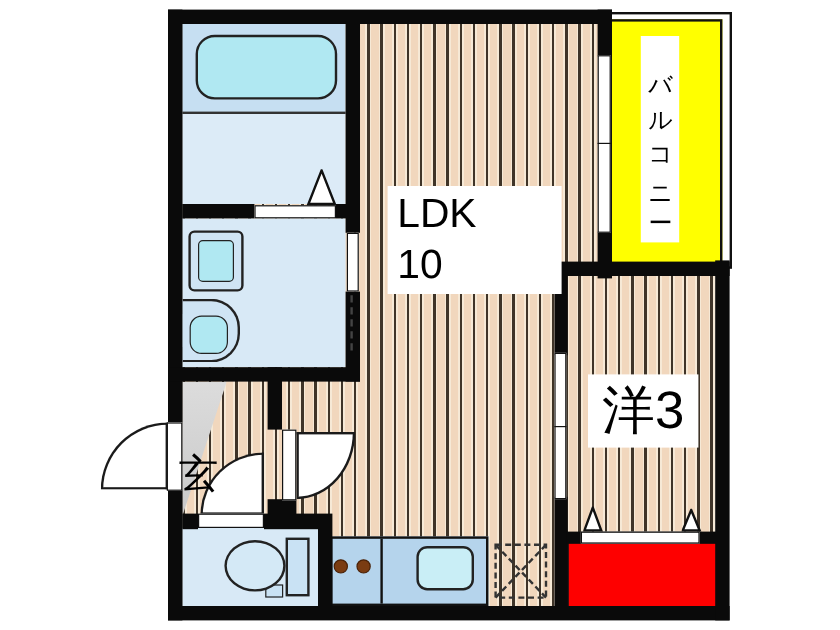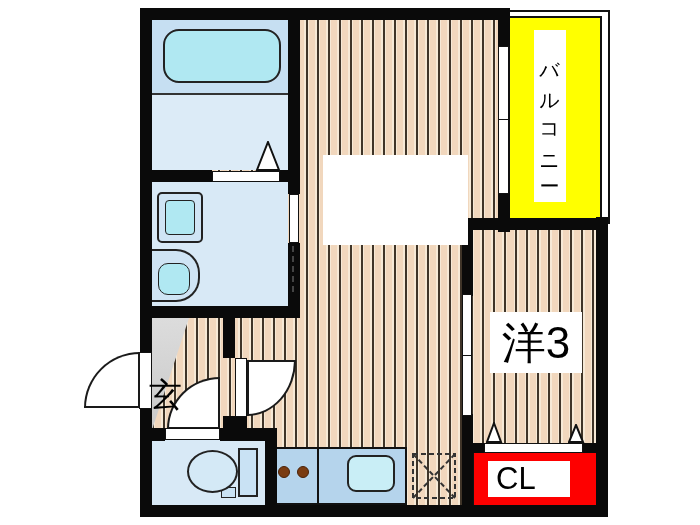--- a/index.html
+++ b/index.html
@@ -54,23 +54,24 @@
     <line x1="3" y1="3" x2="45" y2="47" stroke="#333" stroke-width="2" stroke-dasharray="5 3"></line>
     <line x1="45" y1="3" x2="3" y2="47" stroke="#333" stroke-width="2" stroke-dasharray="5 3"></line>
   </svg>
 
   <div class="roombg" style="left:502px;top:10px;width:104px;height:210px;background:#fff;border:2px solid #111;"></div>
   <div class="roombg" style="left:508px;top:16px;width:90px;height:202px;background:#ffff00;border:2px solid #111;z-index:3;"></div>
   <div class="lbl" style="left:534px;top:30px;width:32px;height:172px;writing-mode:vertical-rl;
               font-size:20px;letter-spacing:9px;text-align:center;line-height:32px;"><span>バルコニー</span></div>
 
   <div class="roombg" style="left:472px;top:451px;width:125px;height:53px;background:#fe0000;border:2px solid #111;z-index:3;"></div>
-  <div class="lbl" style="left:488px;top:461px;width:74px;height:36px;font-size:31px;line-height:36px;padding-left:8px;"><span>CL</span></div>
 
   <div class="lbl" style="left:323px;top:155px;width:137px;height:88px;font-size:34px;line-height:43px;padding:2px 0 0 8px;">
+    <div>LDK</div>
+    <div>10</div>
   </div>
   <div class="lbl" style="left:490px;top:312px;width:92px;height:61px;font-size:44px;line-height:61px;text-align:center;"><span>洋3</span></div>
   <div class="lbl" style="left:149px;top:376px;width:38px;height:38px;background:transparent;font-size:33px;line-height:38px;"><span>玄</span></div>
 
   <div class="wall" style="left:140px;top:8px;width:370px;height:12px;"></div>
   <div class="wall" style="left:140px;top:8px;width:12px;height:344px;"></div>
   <div class="wall" style="left:140px;top:408px;width:12px;height:109px;"></div>
   <div class="wall" style="left:140px;top:505px;width:468px;height:12px;"></div>
   <div class="wall" style="left:596px;top:217px;width:12px;height:300px;"></div>
   <div class="wall" style="left:498px;top:8px;width:12px;height:39px;"></div>

